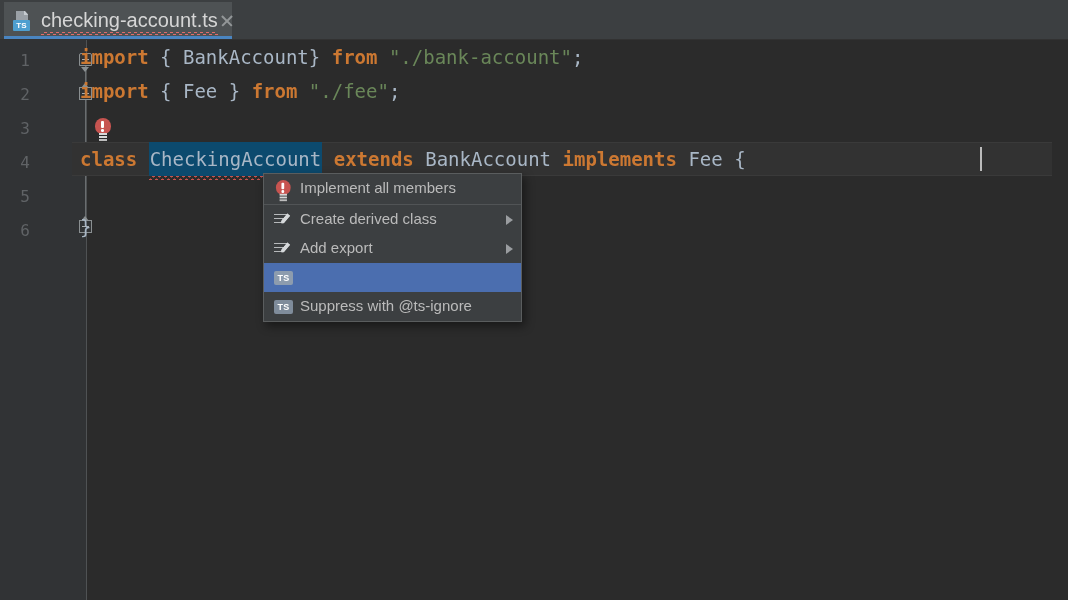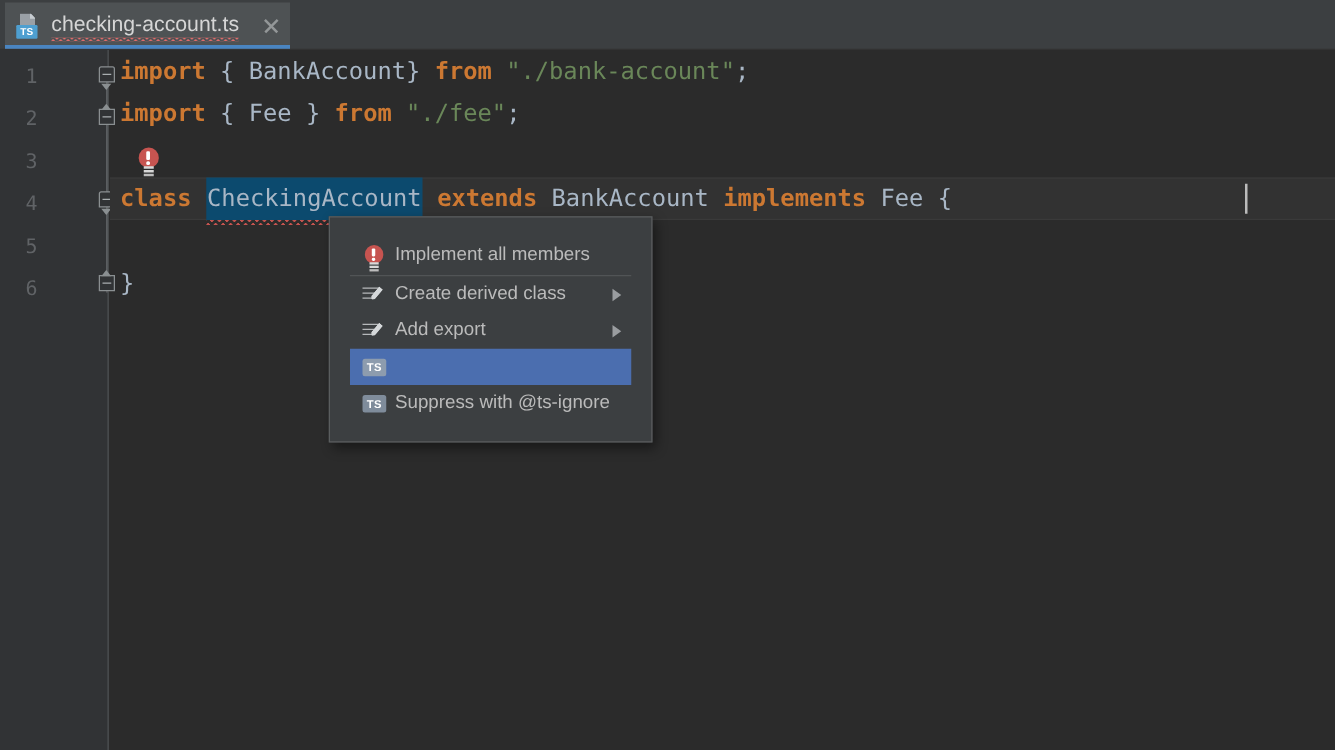--- a/index.html
+++ b/index.html
@@ -87,21 +87,21 @@
     font-size: 8px;
     font-weight: bold;
     line-height: 11px;
     text-align: center;
     font-family: "Liberation Sans", sans-serif;
     letter-spacing: .2px;
   }
   .tab-title {
     position: relative;
     color: #d6d6d6;
-    font-size: 17px;
+    font-size: 20px;
     white-space: nowrap;
     padding-bottom: 1px;
   }
   .tab-title .squiggle {
     position: absolute;
     left: 0;
     right: 0;
     bottom: -2px;
     height: 3px;
     background-image:
@@ -198,21 +198,21 @@
     position: absolute;
     left: 81px;
     width: 0; height: 0;
     border-left: 4px solid transparent;
     border-right: 4px solid transparent;
     border-bottom: 5px solid #8a8f91;
   }
 
   .code-area {
     position: absolute;
-    left: 88px;
+    left: 72px;
     top: 0;
     right: 0;
     height: 484px;
   }
   .code-line {
     position: absolute;
     left: 0;
     width: 980px;
     height: 34px;
     line-height: 34px;
@@ -303,21 +303,21 @@
   
   .popup {
     position: absolute;
     left: 263px;
     top: 173px;
     width: 259px;
     background: #3c3f41;
     border: 1px solid #5a5d5e;
     box-sizing: border-box;
     box-shadow: 3px 4px 9px rgba(0,0,0,.45);
-    padding: 16px;
+    padding: 0;
     z-index: 50;
   }
   .menu-item {
     position: relative;
     height: 29px;
     display: flex;
     align-items: center;
     padding: 0 8px 0 9px;
     color: #bbbbbb;
     font-size: 15px;

